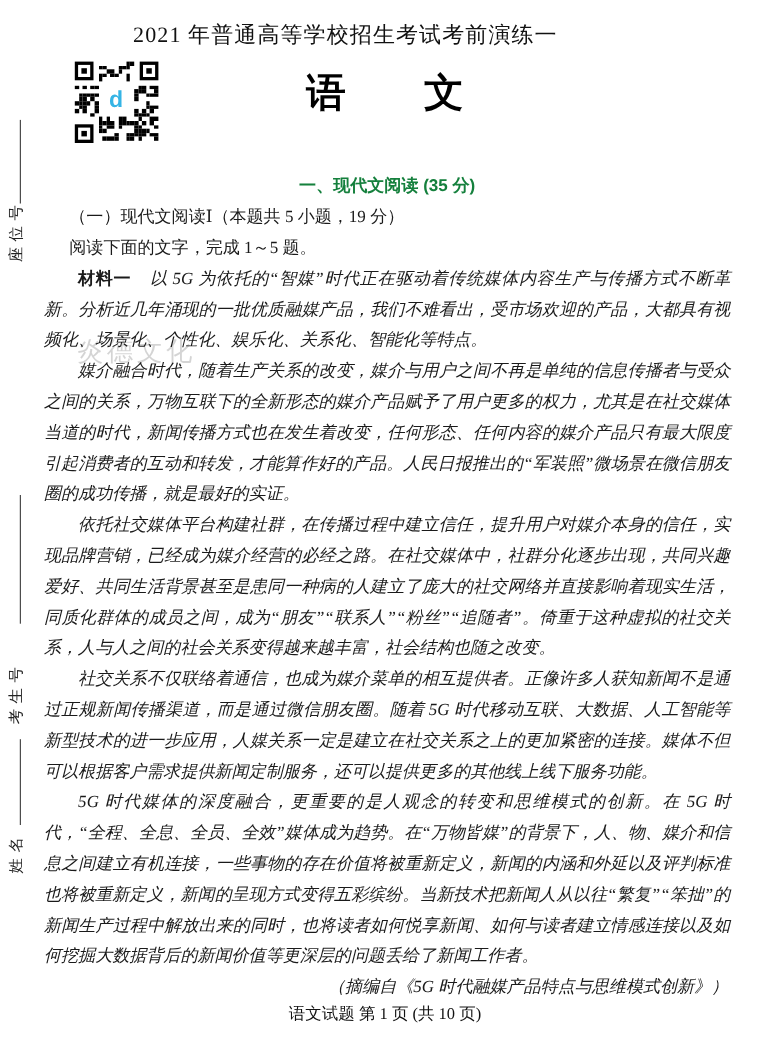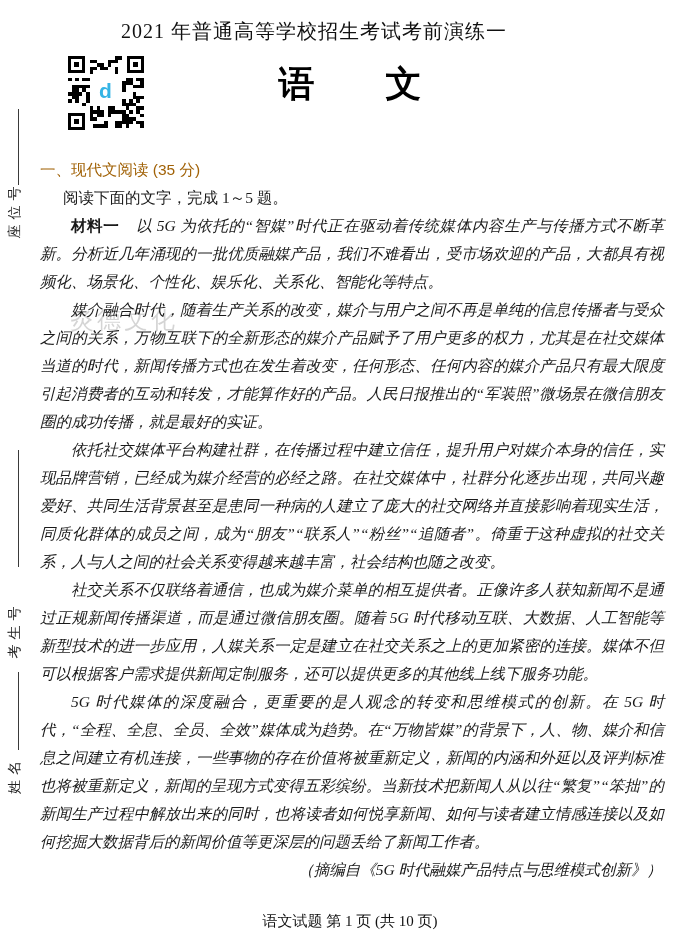--- a/index.html
+++ b/index.html
@@ -51,21 +51,21 @@
     position:absolute;left:70px;top:302px;z-index:0;
     font-size:24px;line-height:37px;letter-spacing:3px;color:rgba(0,0,0,0.17);
   }
   
   .content{
     position:absolute;left:40px;top:156px;width:624px;z-index:2;
     font-size:15.5px;line-height:28px;
   }
   .section-heading{
     font-family:"Liberation Sans","DejaVu Sans",sans-serif;
-    font-weight:normal;color:#a16207;
+    font-weight:bold;color:#15803d;text-align:center;
   }
   .sub-heading,.instruction{margin-left:23px;}
   .material p{
     margin:0;text-indent:2em;text-align:justify;text-justify:inter-ideograph;
     font-style:italic;
   }
   .material-label{
     font-style:normal;font-weight:bold;
     font-family:Liberation Sans, sans-serif;
     margin-right:1.1em;
@@ -214,20 +214,21 @@
 
 <div class="seal-rule rule-1"></div>
 <div class="seal-label l1">座位号</div>
 <div class="seal-rule rule-2"></div>
 <div class="seal-label l2">考生号</div>
 <div class="seal-rule rule-3"></div>
 <div class="seal-label l3">姓名</div>
 
 <div class="content">
   <div class="section-heading">一、现代文阅读 (35 分)</div>
+  <div class="sub-heading">（一）现代文阅读Ⅰ（本题共 5 小题，19 分）</div>
   <div class="instruction">阅读下面的文字，完成 1～5 题。</div>
   <div class="material">
     <p><span class="material-label">材料一</span><span>以 5G 为依托的“智媒”时代正在驱动着传统媒体内容生产与传播方式不断革新。分析近几年涌现的一批优质融媒产品，我们不难看出，受市场欢迎的产品，大都具有视频化、场景化、个性化、娱乐化、关系化、智能化等特点。</span></p>
     <p>媒介融合时代，随着生产关系的改变，媒介与用户之间不再是单纯的信息传播者与受众之间的关系，万物互联下的全新形态的媒介产品赋予了用户更多的权力，尤其是在社交媒体当道的时代，新闻传播方式也在发生着改变，任何形态、任何内容的媒介产品只有最大限度引起消费者的互动和转发，才能算作好的产品。人民日报推出的“军装照”微场景在微信朋友圈的成功传播，就是最好的实证。</p>
     <p>依托社交媒体平台构建社群，在传播过程中建立信任，提升用户对媒介本身的信任，实现品牌营销，已经成为媒介经营的必经之路。在社交媒体中，社群分化逐步出现，共同兴趣爱好、共同生活背景甚至是患同一种病的人建立了庞大的社交网络并直接影响着现实生活，同质化群体的成员之间，成为“朋友”“联系人”“粉丝”“追随者”。倚重于这种虚拟的社交关系，人与人之间的社会关系变得越来越丰富，社会结构也随之改变。</p>
     <p>社交关系不仅联络着通信，也成为媒介菜单的相互提供者。正像许多人获知新闻不是通过正规新闻传播渠道，而是通过微信朋友圈。随着 5G 时代移动互联、大数据、人工智能等新型技术的进一步应用，人媒关系一定是建立在社交关系之上的更加紧密的连接。媒体不但可以根据客户需求提供新闻定制服务，还可以提供更多的其他线上线下服务功能。</p>
     <p>5G 时代媒体的深度融合，更重要的是人观念的转变和思维模式的创新。在 5G 时代，“全程、全息、全员、全效”媒体成为趋势。在“万物皆媒”的背景下，人、物、媒介和信息之间建立有机连接，一些事物的存在价值将被重新定义，新闻的内涵和外延以及评判标准也将被重新定义，新闻的呈现方式变得五彩缤纷。当新技术把新闻人从以往“繁复”“笨拙”的新闻生产过程中解放出来的同时，也将读者如何悦享新闻、如何与读者建立情感连接以及如何挖掘大数据背后的新闻价值等更深层的问题丢给了新闻工作者。</p>
   </div>
   <div class="attribution">（摘编自《5G 时代融媒产品特点与思维模式创新》）</div>
 </div>

